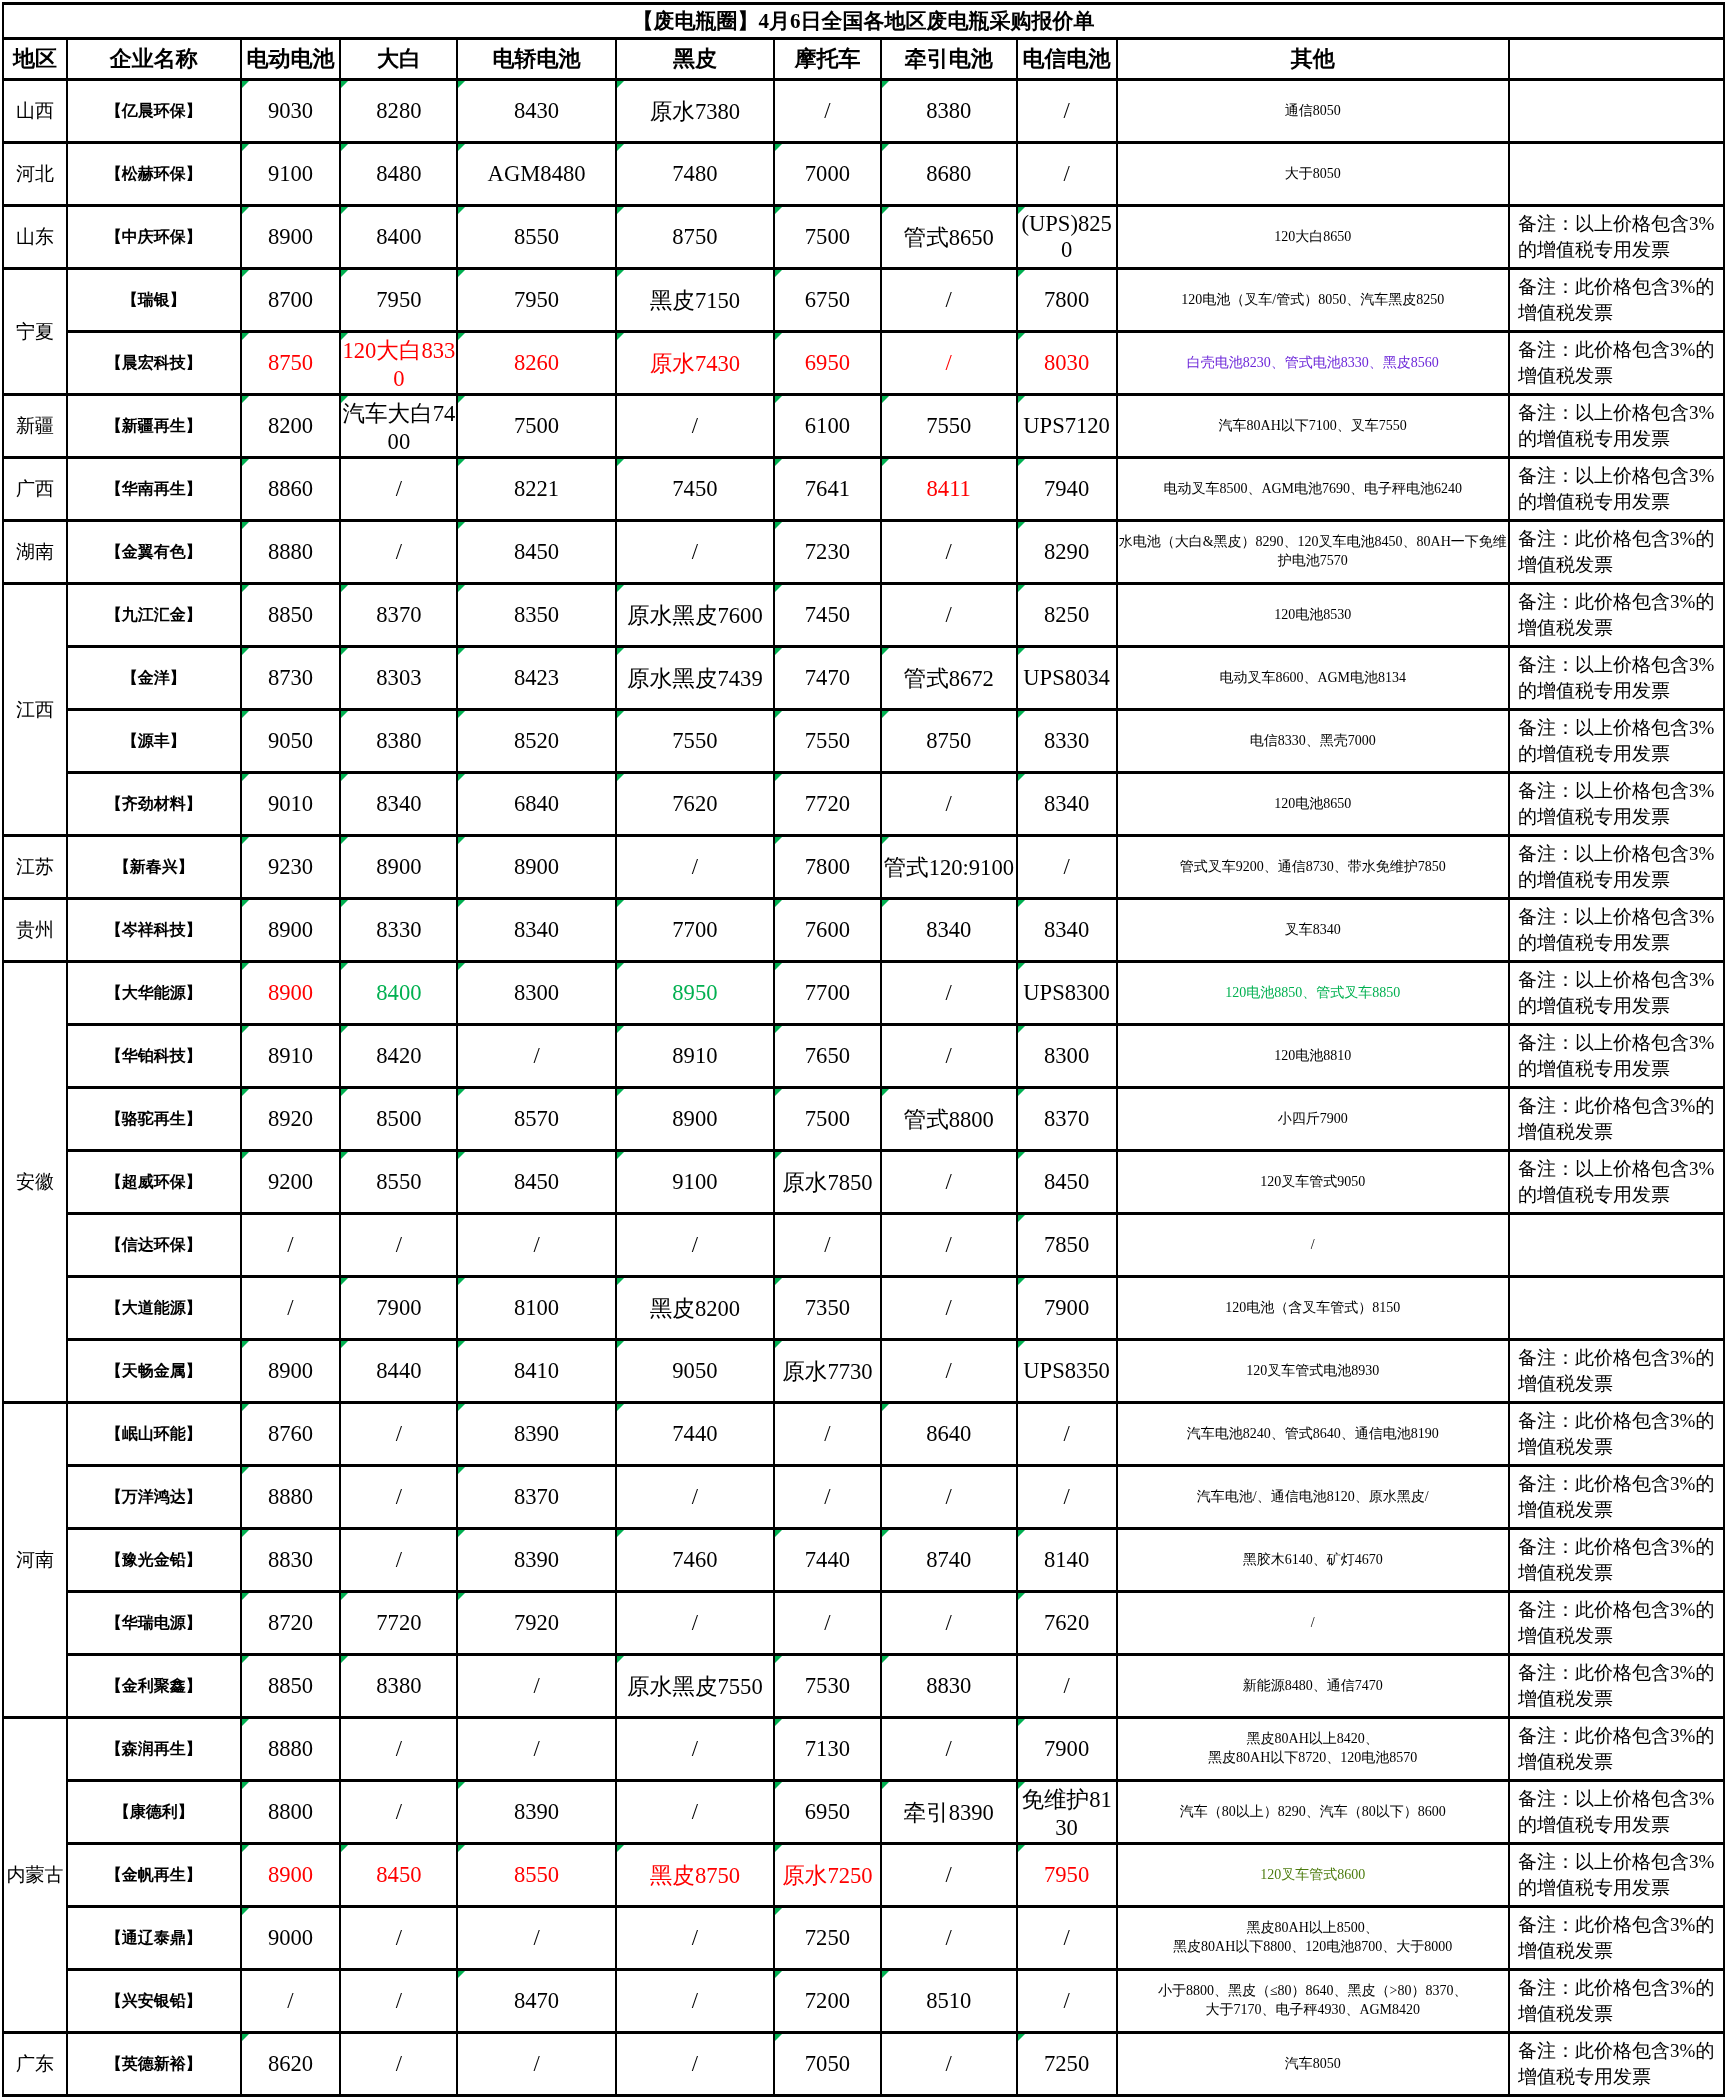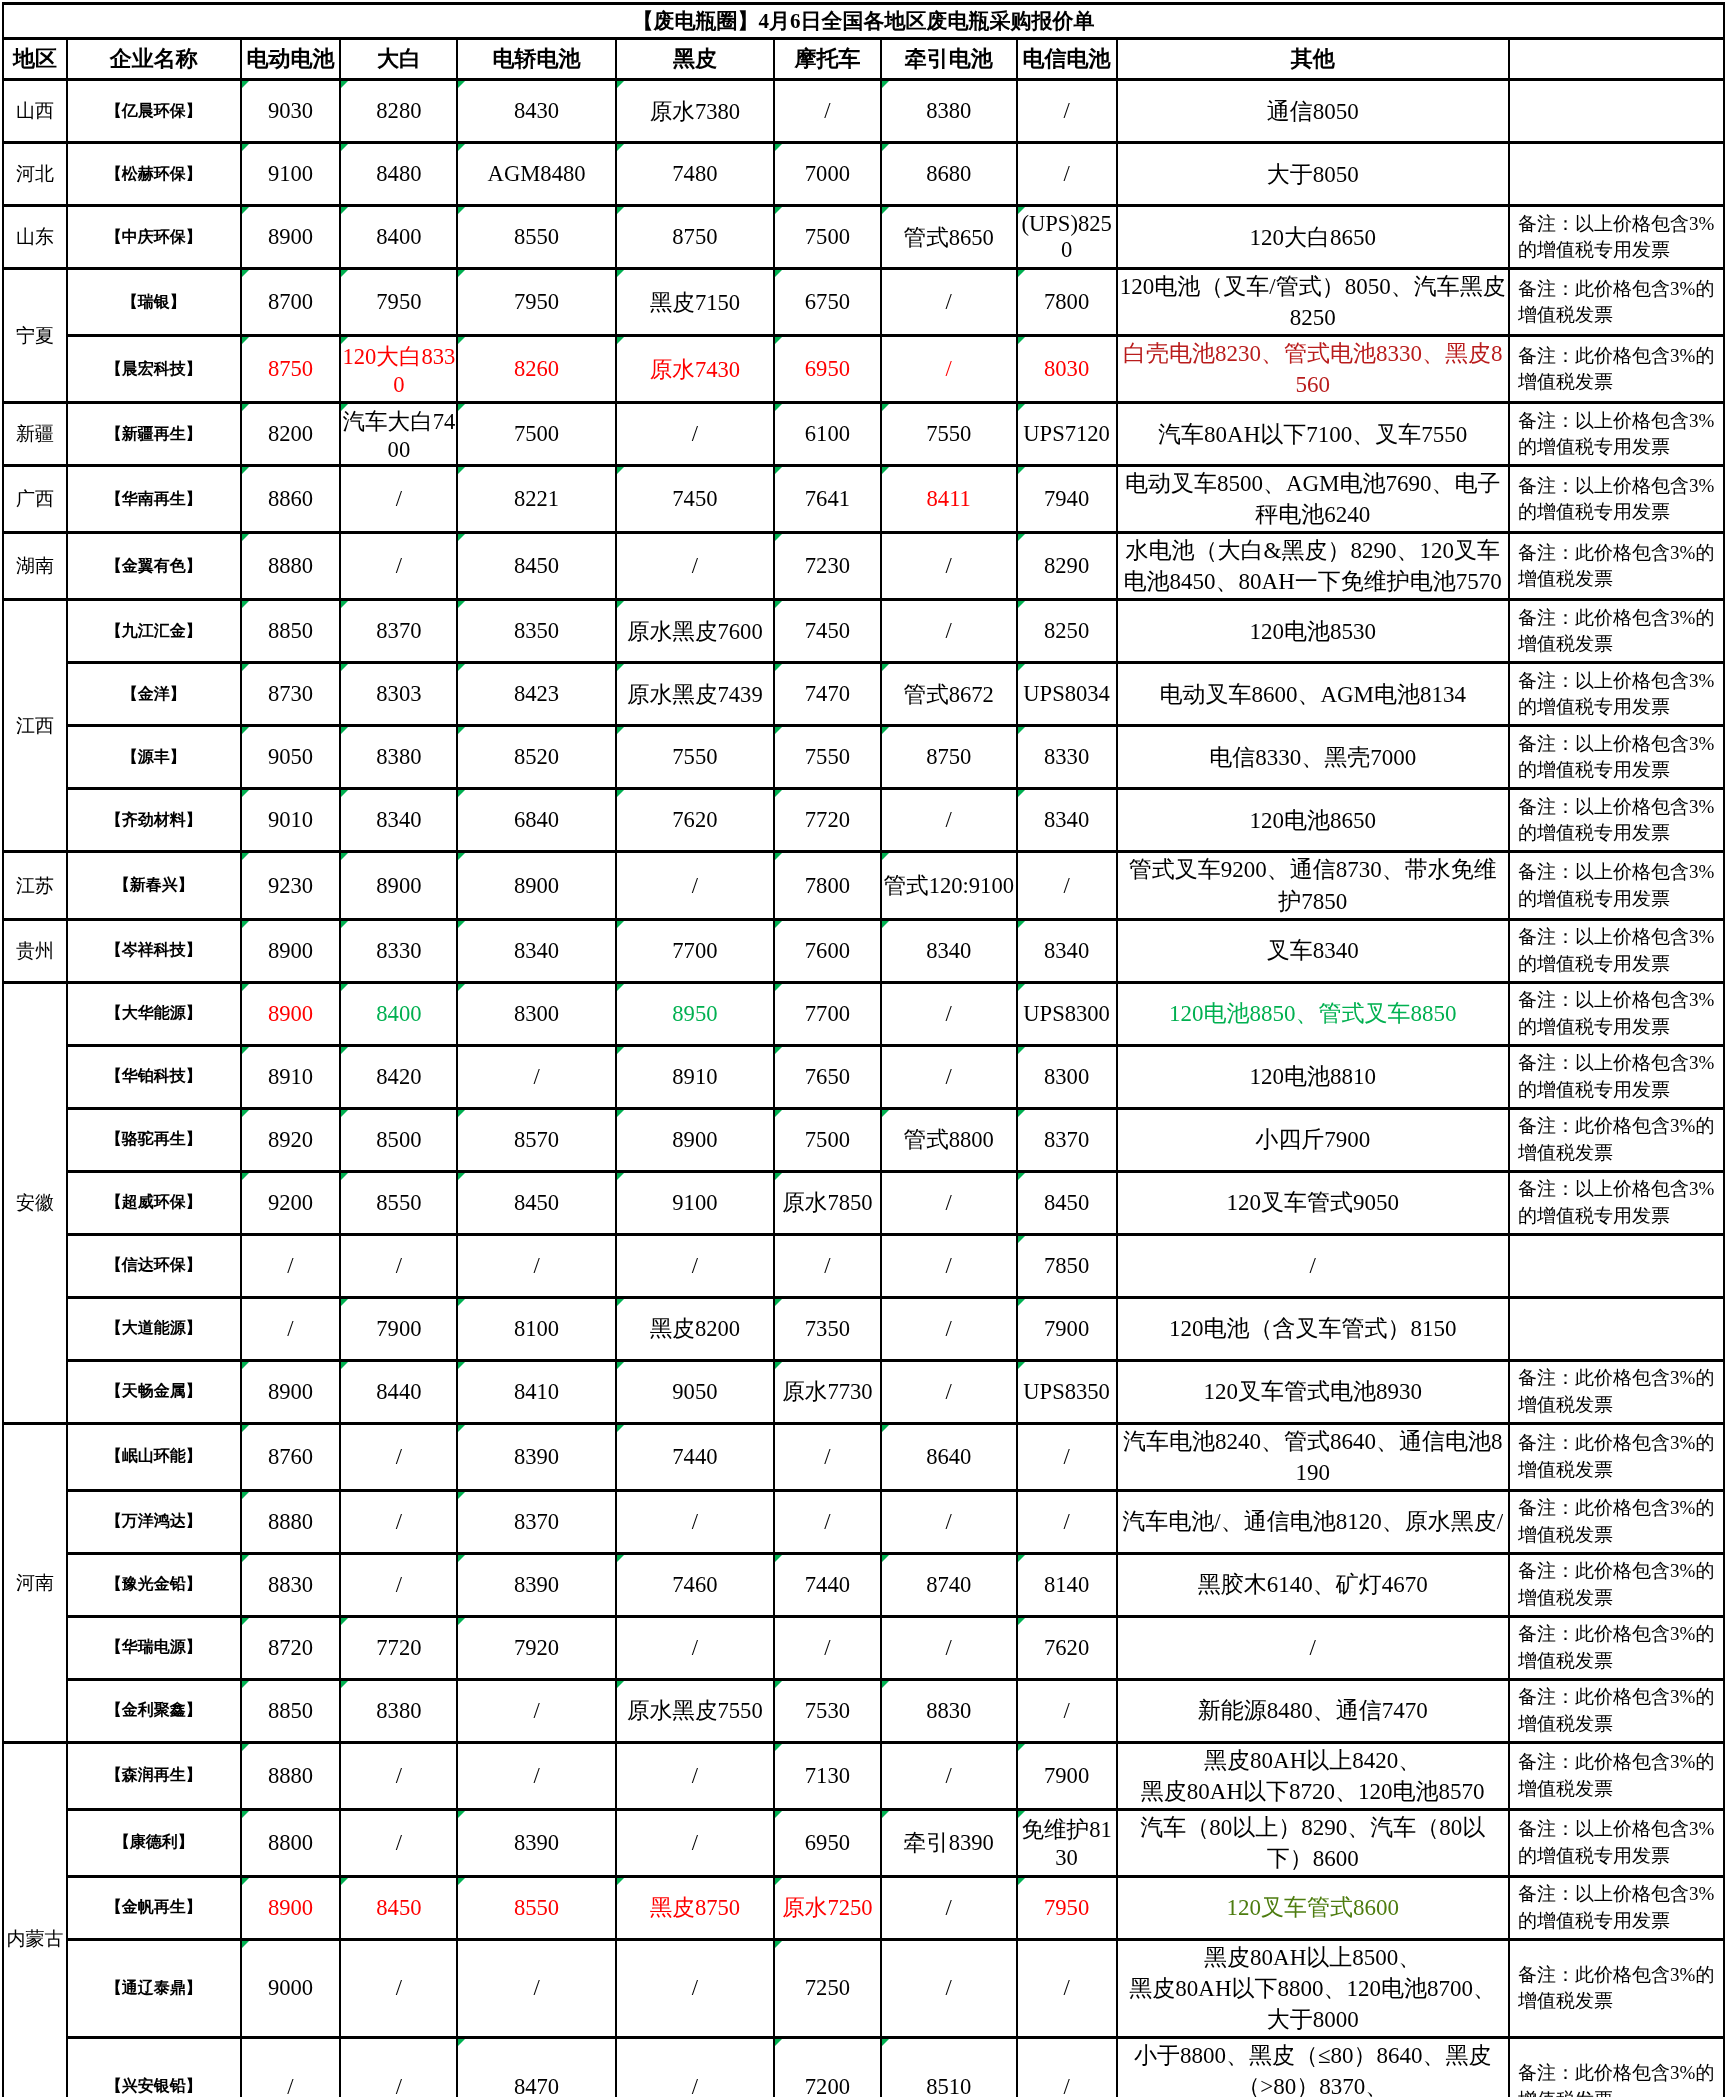--- a/index.html
+++ b/index.html
@@ -33,21 +33,21 @@
   }
   thead th{
     height:36px;
     font-size:22px;
     font-weight:700;
   }
   tbody td{height:58px;}
   td.region{font-size:19px;}
   td.company{font-size:16px;font-weight:bold;}
   td.val{font-size:22.6px;}
-  td.other{font-size:23px;white-space:pre-line;line-height:1.35;}
+  td.other{font-size:14px;white-space:pre-line;line-height:1.35;}
   td.remark{
     font-size:19px;
     text-align:left;
     padding:0 8.2px;
     line-height:1.4;
     white-space:normal;
     word-break:break-all;
   }
   
   td.num::after{
@@ -150,21 +150,21 @@
         </tr>
         <tr>
           <td class="company">【晨宏科技】</td>
           <td class="val num" style="color: rgb(255, 0, 0);">8750</td>
           <td class="val num" style="color: rgb(255, 0, 0);">120大白8330</td>
           <td class="val num" style="color: rgb(255, 0, 0);">8260</td>
           <td class="val num" style="color: rgb(255, 0, 0);">原水7430</td>
           <td class="val num" style="color: rgb(255, 0, 0);">6950</td>
           <td class="val" style="color: rgb(255, 0, 0);">/</td>
           <td class="val num" style="color: rgb(255, 0, 0);">8030</td>
-          <td class="val other" style="color: #b91c1c;">白壳电池8230、管式电池8330、黑皮8560</td>
+          <td class="val other" style="color: #6d28d9;">白壳电池8230、管式电池8330、黑皮8560</td>
           <td class="remark">备注：此价格包含3%的增值税发票</td>
         </tr>
         <tr>
           <td class="region" rowspan="1">新疆</td>
           <td class="company">【新疆再生】</td>
           <td class="val num">8200</td>
           <td class="val num">汽车大白7400</td>
           <td class="val num">7500</td>
           <td class="val">/</td>
           <td class="val num">6100</td>

